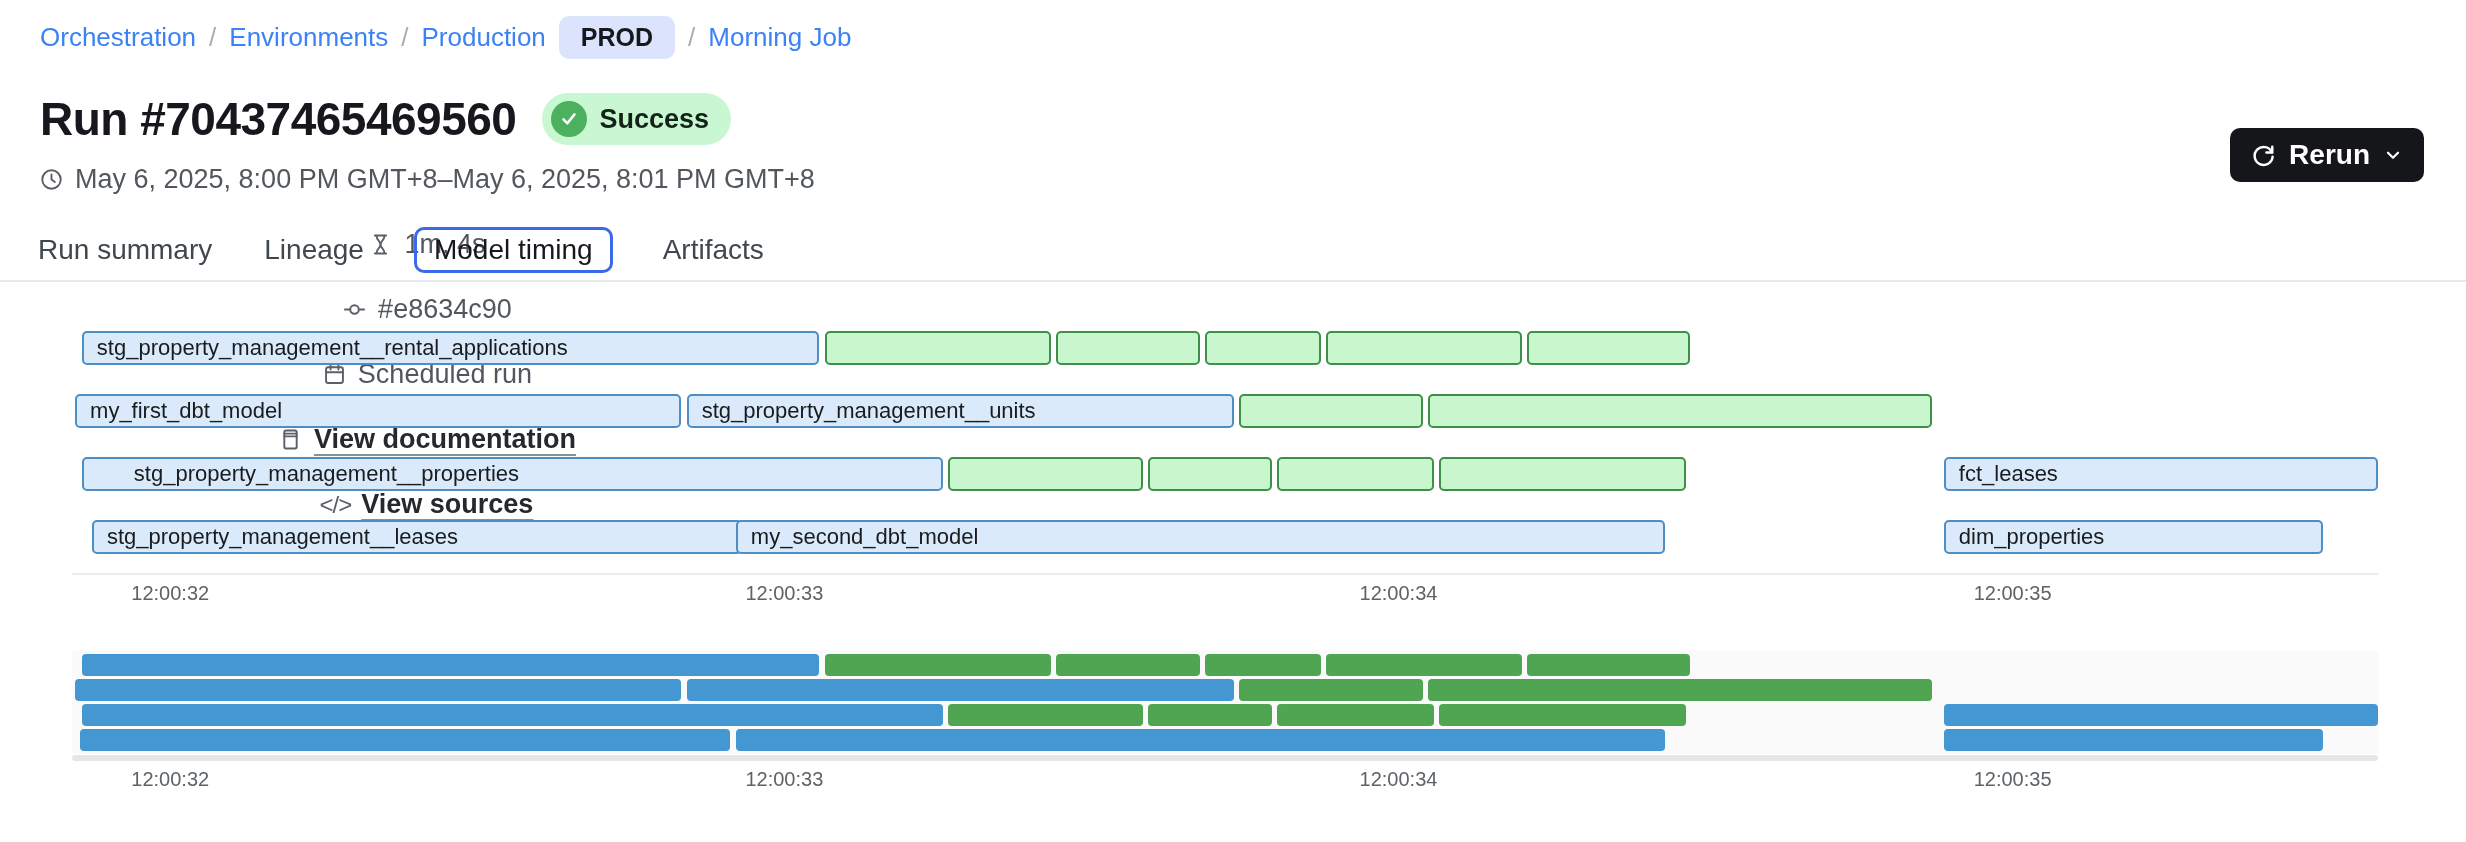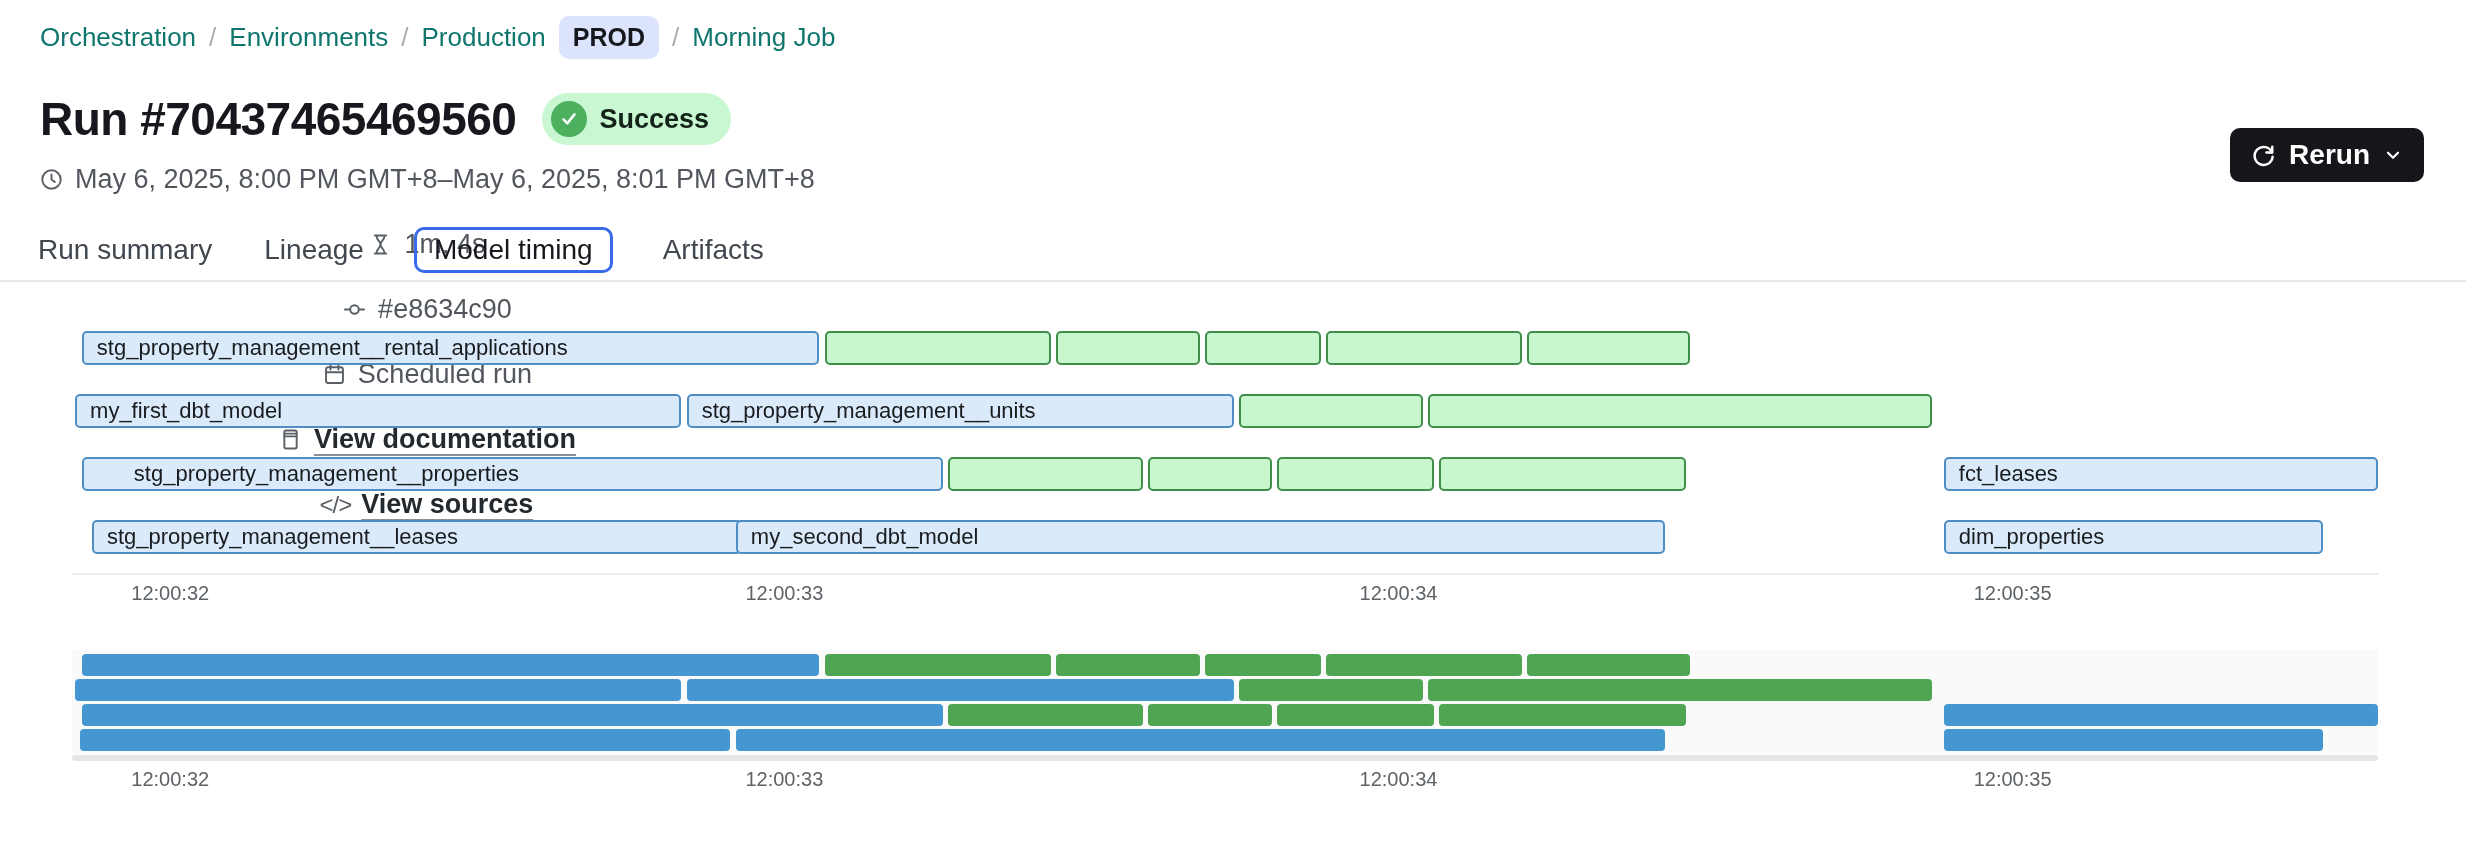--- a/index.html
+++ b/index.html
@@ -2,24 +2,24 @@
 <html style="--model_fill: #dbeafa; --model_border: #4e8ec5; --test_fill: #c8f7cd; --test_border: #3f8f4b; --model_solid: #4597d1; --test_solid: #4fa551; --accent_tab: #3a6ae8; --success_bg: #c9f7d1; --success_icon: #4cb05e; --env_badge_bg: #dbe4fc; --rerun_bg: #141619;"><head>
 <meta charset="utf-8">
 <style>
   html,body{margin:0;padding:0;background:#ffffff;}
   body{width:2466px;height:842px;position:relative;overflow:hidden;
        font-family:"Liberation Sans", sans-serif;color:#16181d;}
 
   
   .breadcrumb{position:absolute;left:40px;top:16px;display:flex;align-items:center;gap:13px;
               font-size:26px;font-weight:500;color:#3f454d;}
-  .breadcrumb a{color:#0f766e;text-decoration:none;cursor:pointer;}
+  .breadcrumb a{color:#3b82f6;text-decoration:none;cursor:pointer;}
   .crumb-sep{color:#a8adb3;font-weight:400;}
   .env-badge{background:var(--env_badge_bg);color:#16181d;font-weight:700;font-size:25px;
-             padding:7px 14px;border-radius:10px;}
+             padding:7px 22px;border-radius:10px;}
 
   
   .header-row{position:absolute;left:40px;top:92px;display:flex;align-items:center;gap:26px;}
   .page-title{font-size:46px;font-weight:700;letter-spacing:-0.5px;margin:0;color:#16181d;}
   .status-badge{display:flex;align-items:center;gap:12px;background:var(--success_bg);
                 border-radius:28px;padding:8px 22px 8px 9px;font-size:27px;font-weight:600;color:#13231a;}
   .check-circle{width:36px;height:36px;border-radius:50%;background:var(--success_icon);
                 display:flex;align-items:center;justify-content:center;}
   .rerun-btn{position:absolute;right:42px;top:128px;height:54px;background:var(--rerun_bg);
              border:none;border-radius:10px;display:flex;align-items:center;gap:12px;

